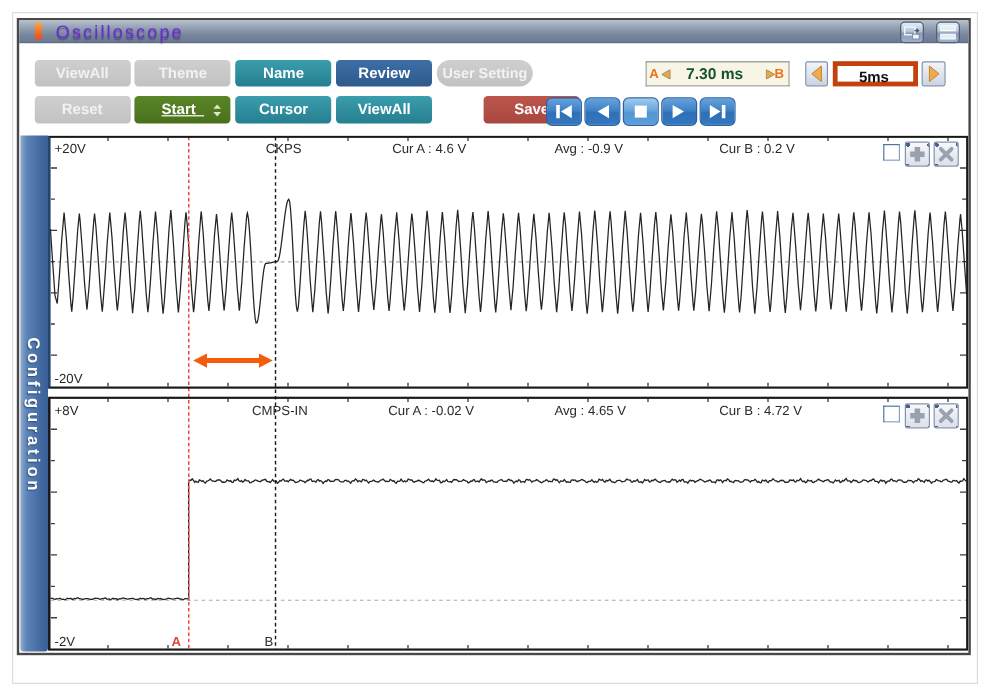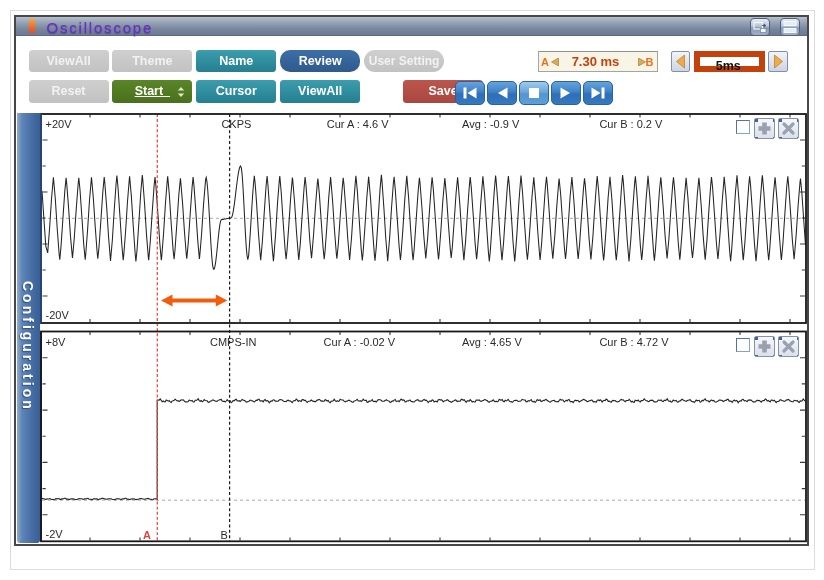--- a/index.html
+++ b/index.html
@@ -11,31 +11,31 @@
   border-bottom:1px solid #5c6a84; }
 #ticon { left:29px; top:19px; width:6px; height:14px; border-radius:1px;
   background:linear-gradient(#f9a43c, #ee6b28 60%, #e64d28); }
 #ttext { left:46.5px; top:19px; font-size:15px; letter-spacing:1.8px; color:#6d28d9; text-shadow:0 1px 1px rgba(40,50,70,.5); }
 .tbtn { top:18px; width:20px; height:18px; border-radius:4px; border:1px solid #51617d;
   background:linear-gradient(#e6edf6 0%, #b6c3d6 45%, #8a9ab4 55%, #9fb0c6 100%); }
 .btn { height:22.5px; border-radius:3.5px; font-weight:bold; font-size:12.5px; color:#fff;
   text-align:center; line-height:22.5px; width:80px; }
 .gray { background:linear-gradient(#cfcfcf,#c2c2c2); color:#f2f2f2; }
 .teal { background:linear-gradient(#3b9dad,#257f90);text-align:center; }
-.blue { background:linear-gradient(#3c6ea6,#2f5a8c);border-radius:10px; }
+.blue { background:linear-gradient(#3c6ea6,#2f5a8c); }
 .green { background:linear-gradient(#5a8527,#49701d); }
 .red { background:linear-gradient(#bc564c,#a84740);margin-left:39px; }
 .pb { top:81px; width:30px; height:24px; border-radius:5px; border:1px solid #2a62a4;
   background:linear-gradient(#66a3dd 0%, #3f82c6 45%, #2e6fb6 55%, #3579c0 100%); }
 .pb svg { position:absolute; left:0; top:0; }
 #tbox { left:537.5px; top:51px; width:120px; height:20.5px; background:#f8f5e6; border:1px solid #a5a5a0; border-top-color:#909090; }
 .tb { top:56px; font-weight:bold; font-size:11px; }
 .spin { width:19.5px; height:20.5px; top:51px; border:1px solid #7e90ad; border-radius:2px;
   background:linear-gradient(#f2f4f8,#cdd4e0); }
-#vbox { left:693.5px; top:51px; width:71.5px; height:20.5px; background:#fff; border:6px solid #c2410c;
+#vbox { left:693.5px; top:51px; width:71.5px; height:20.5px; background:#fff; border:4px solid #c2410c;
   text-align:center; line-height:18.5px; font-weight:bold; font-size:12.5px; color:#111; padding-right:2px; }
 #sidebar { left:16.5px; top:113px; width:23.5px; height:430px;
   background:linear-gradient(90deg, #93abce 0%, #5e85b9 22%, #41699f 75%, #3a5f96 100%);
   border-radius:0 0 3px 3px; display:flex; align-items:center; justify-content:center; }
 #sidebar span { writing-mode:vertical-rl; font-weight:bold; font-size:14px; color:#fff;
   letter-spacing:3px; margin-top:37px; text-shadow:1px 1px 1px rgba(0,0,0,.35); }
 .mini { width:21px; height:21px; border:1px solid #8493ab; border-radius:2px;
   background:
    radial-gradient(circle at 1.5px 1.5px, #4c5f92 0 1.8px, rgba(0,0,0,0) 1.8px),
    radial-gradient(circle at 19.5px 1.5px, #4c5f92 0 1.8px, rgba(0,0,0,0) 1.8px),
@@ -106,21 +106,21 @@
         <path d="M7.5 5.5v11L16.5 11Z" fill="#fff"></path>
         <path d="M19 5.5v11" stroke="#fff" stroke-width="3"></path>
       </svg>
     </div>
 
 <div id="tbox" class="abs"></div>
 <div class="abs tb" style="left:541px; color:#e8731c;">A</div>
 <svg class="abs" style="left:550.5px; top:58px;" width="8" height="8">
       <path d="M7.5 0v8L0.5 4Z" fill="#eda44c" stroke="#8a8a50" stroke-width="0.7"></path>
     </svg>
-<div class="abs tb" style="left:535.5px; top:53.5px; width:120px; text-align:center; font-size:13px; color:#c2410c;">7.30 ms</div>
+<div class="abs tb" style="left:535.5px; top:53.5px; width:120px; text-align:center; font-size:13px; color:#14532d;">7.30 ms</div>
 <svg class="abs" style="left:637.5px; top:58px;" width="8" height="8">
       <path d="M0.5 0v8L7.5 4Z" fill="#eda44c" stroke="#8a8a50" stroke-width="0.7"></path>
     </svg>
 <div class="abs tb" style="left:645.5px; color:#e8731c;">B</div>
 
 <div class="abs spin" style="left:670.5px;"><svg width="18" height="19">
         <path d="M12.5 3v13L4.5 9.5Z" fill="#f2a94c" stroke="#b8862e" stroke-width="0.8"></path>
       </svg></div>
 <div id="vbox" class="abs">5ms</div>
 <div class="abs spin" style="left:768px;"><svg width="18" height="19">

